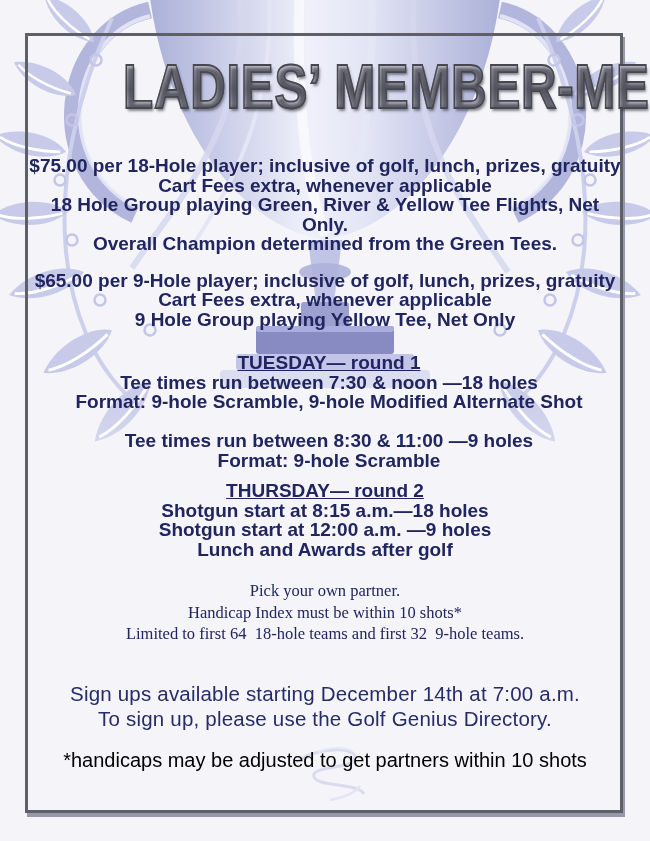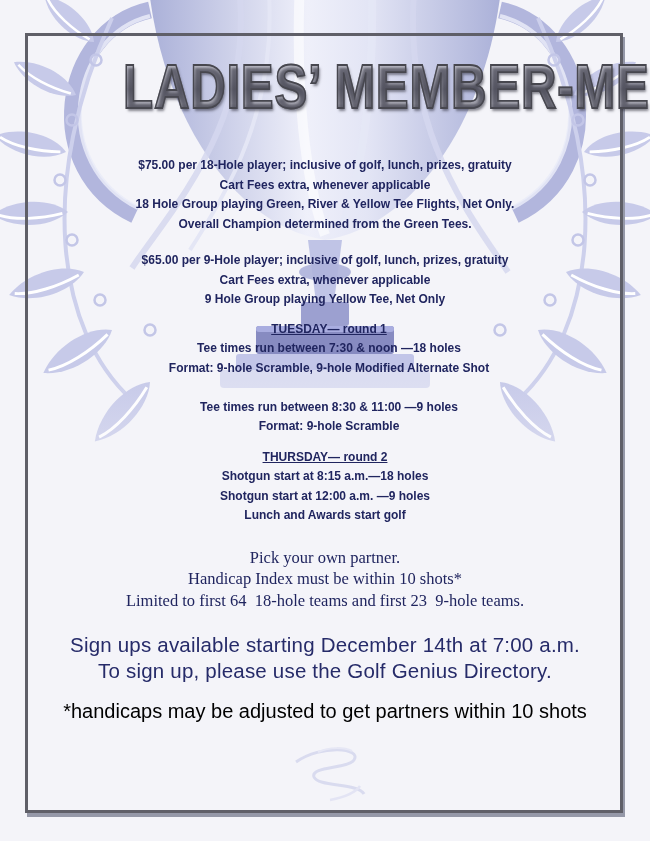--- a/index.html
+++ b/index.html
@@ -55,37 +55,37 @@
     -webkit-text-stroke: 1.8px #47474f;
     text-shadow: 2px 3px 3px rgba(44,44,56,0.55);
   }
   .date {
     margin-top: 37px;
     font-size: 21px;
     font-weight: 700;
     line-height: 26px;
     letter-spacing: 0.2px;
   }
-  .b { font-size: 12px; font-weight: 700; line-height: 19.5px; white-space: pre-wrap; }
+  .b { font-size: 19px; font-weight: 700; line-height: 19.5px; white-space: pre-wrap; }
   .it { }
   .sec-heading { text-decoration: underline; }
   .para-1 { margin-top: 22px; }
   .para-2 { margin-top: 17px; }
-  .round-1 { margin-top: 10px; padding-left: 8px; }
+  .round-1 { margin-top: 24px; padding-left: 8px; }
   .round-2 { margin-top: 11px; }
   .gap { height: 19.5px; }
   .serif-block { margin-top: 21px; }
   .serif {
     font-family: "Liberation Serif", serif;
     font-size: 16.5px;
     font-weight: 400;
     line-height: 21.5px;
     white-space: pre-wrap;
   }
-  .signup-block { margin-top: 21px; }
+  .signup-block { margin-top: 36px; }
   .signup {
     font-size: 20.5px;
     font-weight: 400;
     line-height: 25.5px;
     letter-spacing: 0.2px;
     color: #262b69;
   }
   .footnote {
     margin-top: 16px;
     font-size: 20px;
@@ -202,27 +202,27 @@
       <div class="b">Format: 9-hole Scramble, 9-hole Modified Alternate Shot</div>
       <div class="gap"></div>
       <div class="b">Tee times run between 8:30 &amp; 11:00 —9 holes</div>
       <div class="b">Format: 9-hole Scramble</div>
     </div>
 
     <div class="round-2">
       <div class="b sec-heading">THURSDAY— round 2</div>
       <div class="b">Shotgun start at 8:15 a.m.—18 holes</div>
       <div class="b">Shotgun start at 12:00 a.m. —9 holes</div>
-      <div class="b">Lunch and Awards start golf</div>
+      <div class="b">Lunch and Awards after golf</div>
     </div>
 
     <div class="serif-block">
       <div class="serif">Pick your own partner.</div>
       <div class="serif">Handicap Index must be within 10 shots*</div>
-      <div class="serif">Limited to first 64  18-hole teams and first 23  9-hole teams.</div>
+      <div class="serif">Limited to first 64  18-hole teams and first 32  9-hole teams.</div>
     </div>
 
     <div class="signup-block">
       <div class="signup">Sign ups available starting December 14th at 7:00 a.m.</div>
       <div class="signup">To sign up, please use the Golf Genius Directory.</div>
     </div>
 
     <div class="footnote">*handicaps may be adjusted to get partners within 10 shots</div>
 
   </div>

